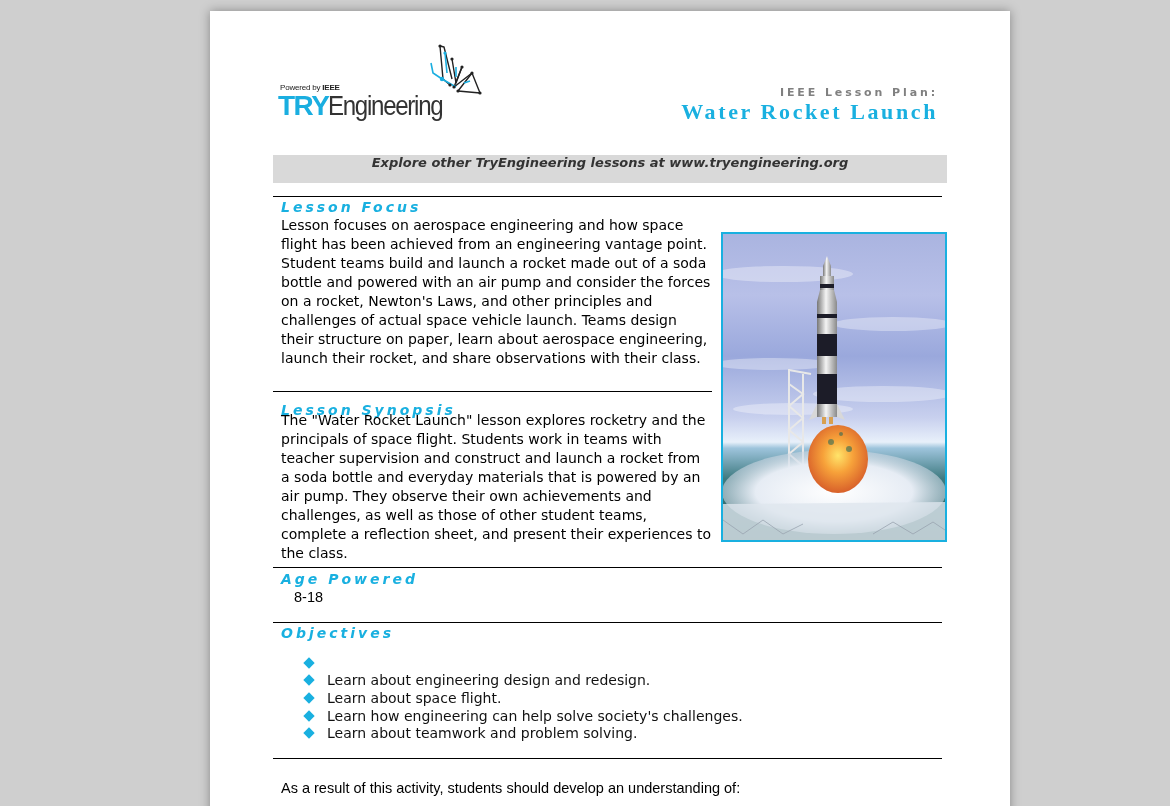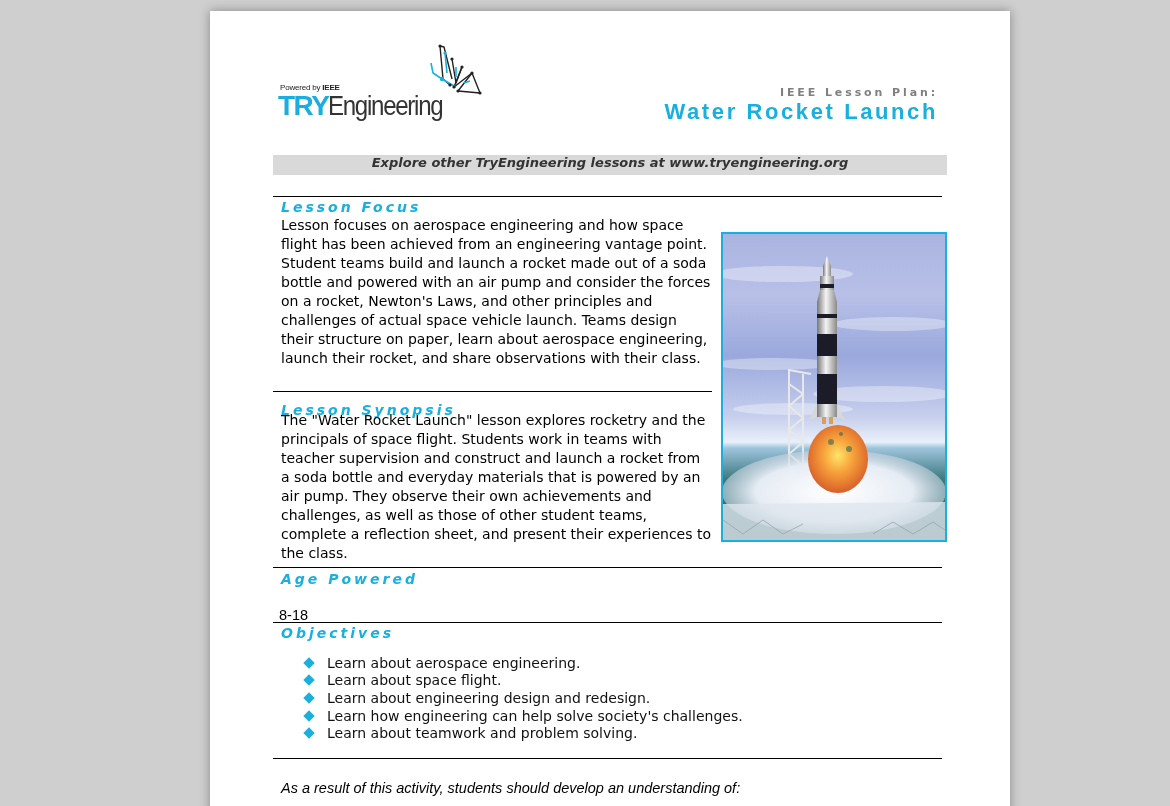--- a/index.html
+++ b/index.html
@@ -35,27 +35,27 @@
   .logo svg { position: absolute; left: 150px; top: 0px; }
 
   
   .subtitle {
     right: 72px; top: 75px;
     font-family: "DejaVu Sans", sans-serif;
     font-size: 11px; font-weight: bold; color: #808080; letter-spacing: 2.9px;
   }
   .title {
     right: 72px; top: 88px;
-    font-family: Liberation Sans, sans-serif;
+    font-family: Liberation Serif, serif;
     font-size: 22px; font-weight: bold; color: #19b0e0; letter-spacing: 2.6px;
   }
 
   
   .explore {
-    left: 63px; top: 144px; width: 674px; height: 20px;
+    left: 63px; top: 144px; width: 674px; height: 28px;
     background: #d9d9d9;
     font-size: 13px; font-weight: bold; font-style: italic; color: #333;
     text-align: center; line-height: 16px;
   }
 
   .rule { height: 1px; background: #000; }
 
   .section-title {
     font-size: 14px; font-weight: bold; font-style: italic; color: #19b0e0;
     letter-spacing: 3px; line-height: 16px; white-space: nowrap;
@@ -191,43 +191,42 @@
       </g>
     </svg>
   </div>
 
   <div class="abs rule" style="left:63px; top:380px; width:439px;"></div>
   <div class="abs section-title" style="left:71px; top:383px;margin-top:8px;">Lesson Synopsis</div>
   <div class="abs body-text" style="left:71px; top:400px; width:432px;">The "Water Rocket Launch" lesson explores rocketry and the principals of space flight.  Students work in teams with teacher supervision and construct and launch a rocket from a soda bottle and everyday materials that is powered by an air pump.  They observe their own achievements and challenges, as well as those of other student teams, complete a reflection sheet, and present their experiences to the class.</div>
 
   <div class="abs rule" style="left:63px; top:556px; width:669px;"></div>
   <div class="abs section-title" style="left:71px; top:560px;">Age Powered</div>
-  <div class="abs body-text" style="left:69px; top:577px; font-family:'Liberation Sans', sans-serif; font-size:14.5px;margin-top:18px;">8-18</div>
+  <div class="abs body-text" style="left:84px; top:577px; font-family:'Liberation Sans', sans-serif; font-size:14.5px;">8-18</div>
 
   <div class="abs rule" style="left:63px; top:611px; width:669px;"></div>
   <div class="abs section-title" style="left:71px; top:614px;">Objectives</div>
   <div class="abs objectives">
     <div class="obj-item">
         <span class="diamond"></span>
-        <span class="t">Learn about aerospace engineering.</span>
+      </div>
+    <div class="obj-item">
+        <span class="diamond"></span>
+        <span class="t">Learn about engineering design and redesign.</span>
       </div>
     <div class="obj-item">
         <span class="diamond"></span>
         <span class="t">Learn about space flight.</span>
       </div>
     <div class="obj-item">
         <span class="diamond"></span>
-        <span class="t">Learn about engineering design and redesign.</span>
-      </div>
-    <div class="obj-item">
-        <span class="diamond"></span>
         <span class="t">Learn how engineering can help solve society's challenges.</span>
       </div>
     <div class="obj-item">
         <span class="diamond"></span>
         <span class="t">Learn about teamwork and problem solving.</span>
       </div>
   </div>
 
   <div class="abs rule" style="left:63px; top:747px; width:669px;"></div>
-  <div class="abs body-text" style="left:71px; top:768px; font-family:'Liberation Sans', sans-serif; font-size:14.5px;font-style:italic;">As a result of this activity, students should develop an understanding of:</div>
+  <div class="abs body-text" style="left:71px; top:768px; font-family:'Liberation Sans', sans-serif; font-size:14.5px;">As a result of this activity, students should develop an understanding of:</div>
 
 </div>
 
 </body></html>

